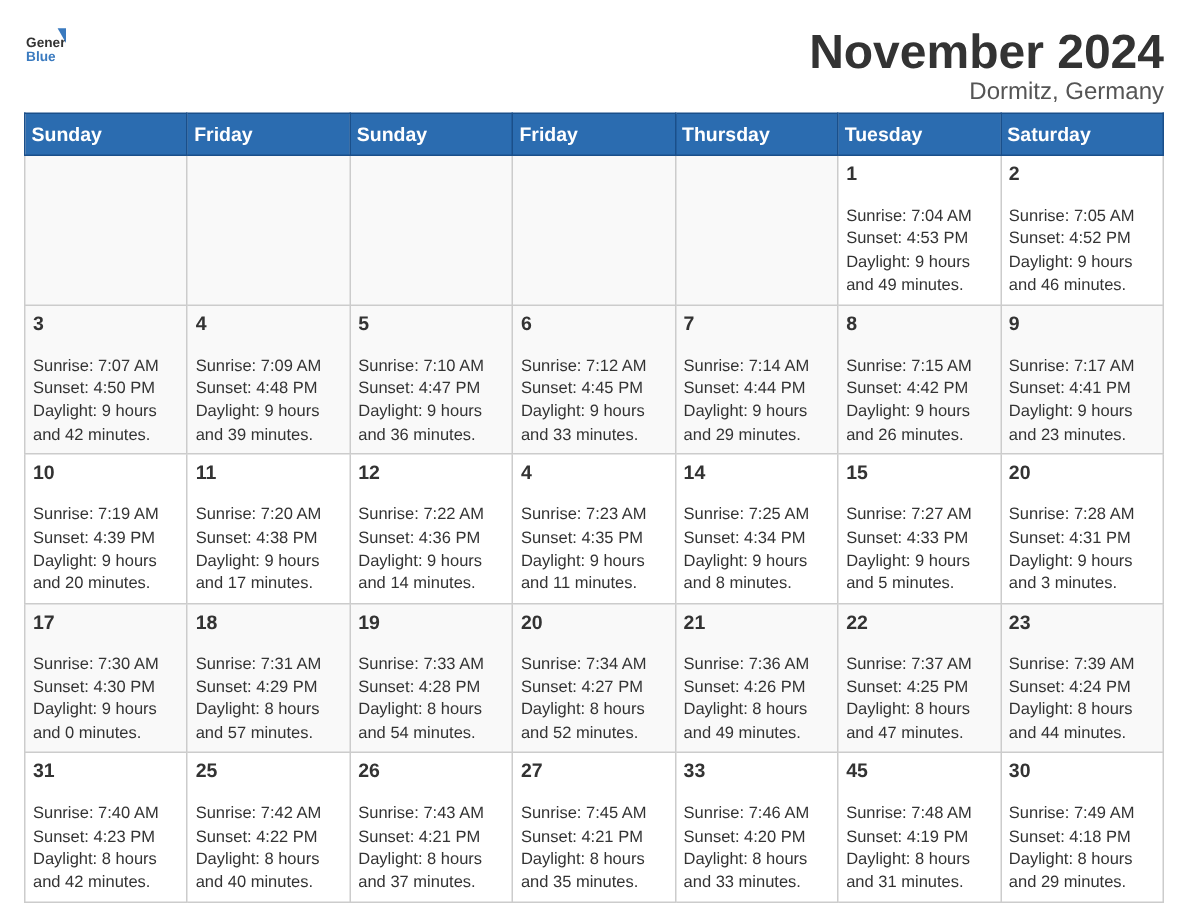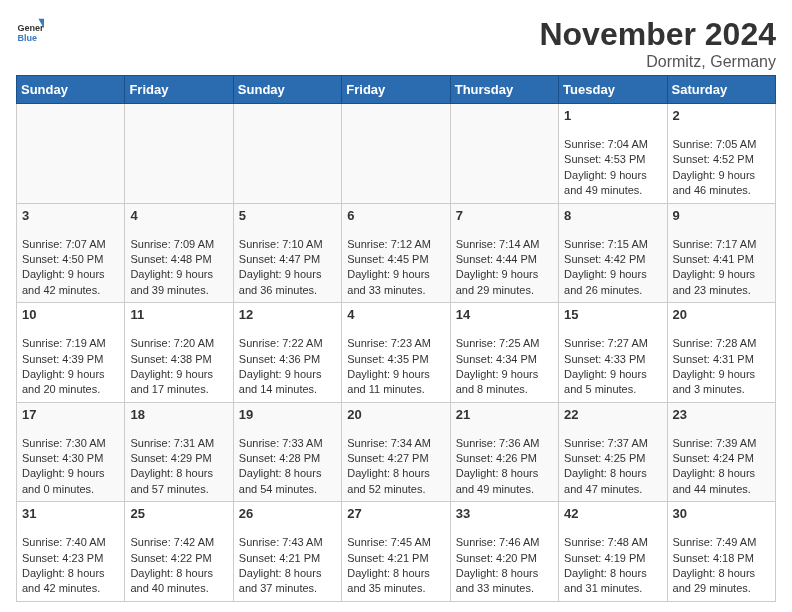--- a/index.html
+++ b/index.html
@@ -233,21 +233,21 @@
         </td>
         <td>
           <span class="day-num">27</span>
           <div class="day-info">Sunrise: 7:45 AM<br>Sunset: 4:21 PM<br>Daylight: 8 hours and 35 minutes.</div>
         </td>
         <td>
           <span class="day-num">33</span>
           <div class="day-info">Sunrise: 7:46 AM<br>Sunset: 4:20 PM<br>Daylight: 8 hours and 33 minutes.</div>
         </td>
         <td>
-          <span class="day-num">42</span>
+          <span class="day-num">45</span>
           <div class="day-info">Sunrise: 7:48 AM<br>Sunset: 4:19 PM<br>Daylight: 8 hours and 31 minutes.</div>
         </td>
         <td>
           <span class="day-num">30</span>
           <div class="day-info">Sunrise: 7:49 AM<br>Sunset: 4:18 PM<br>Daylight: 8 hours and 29 minutes.</div>
         </td>
       </tr>
     </tbody>
 </table>
 

